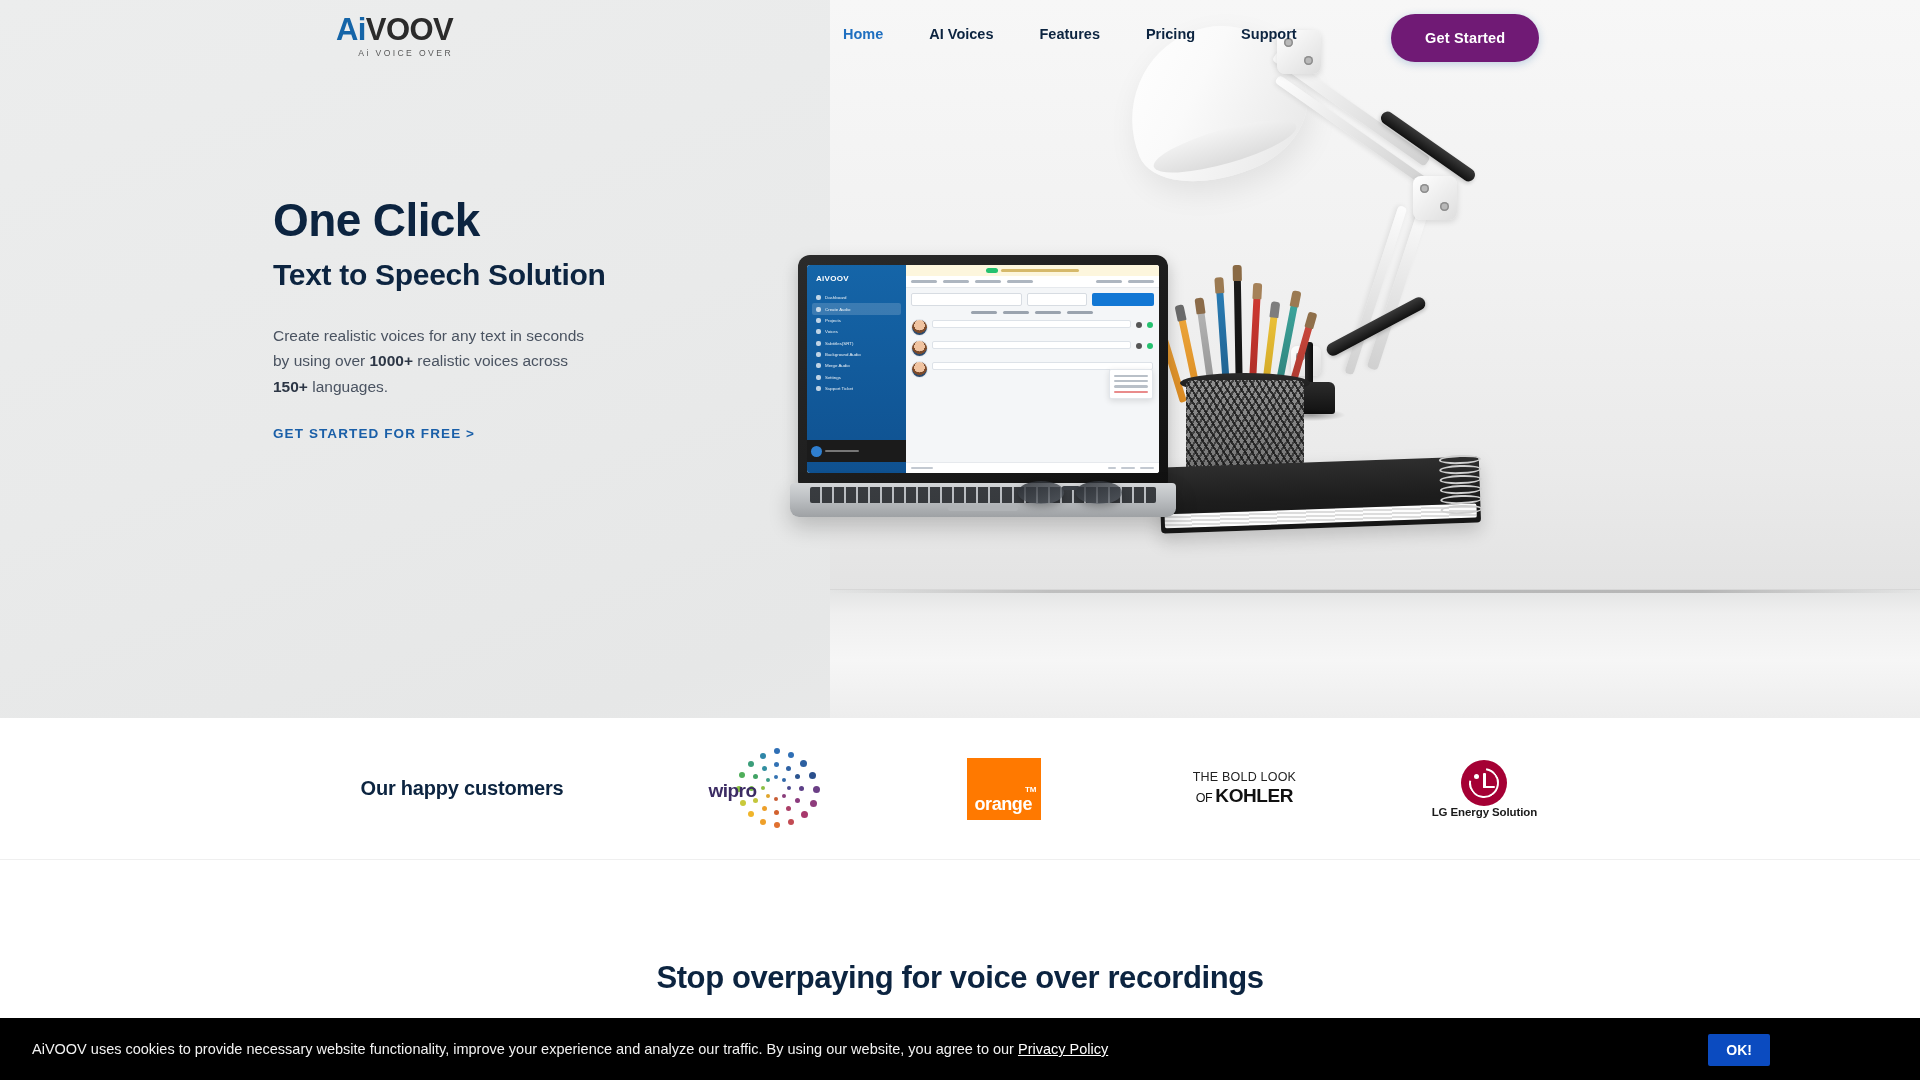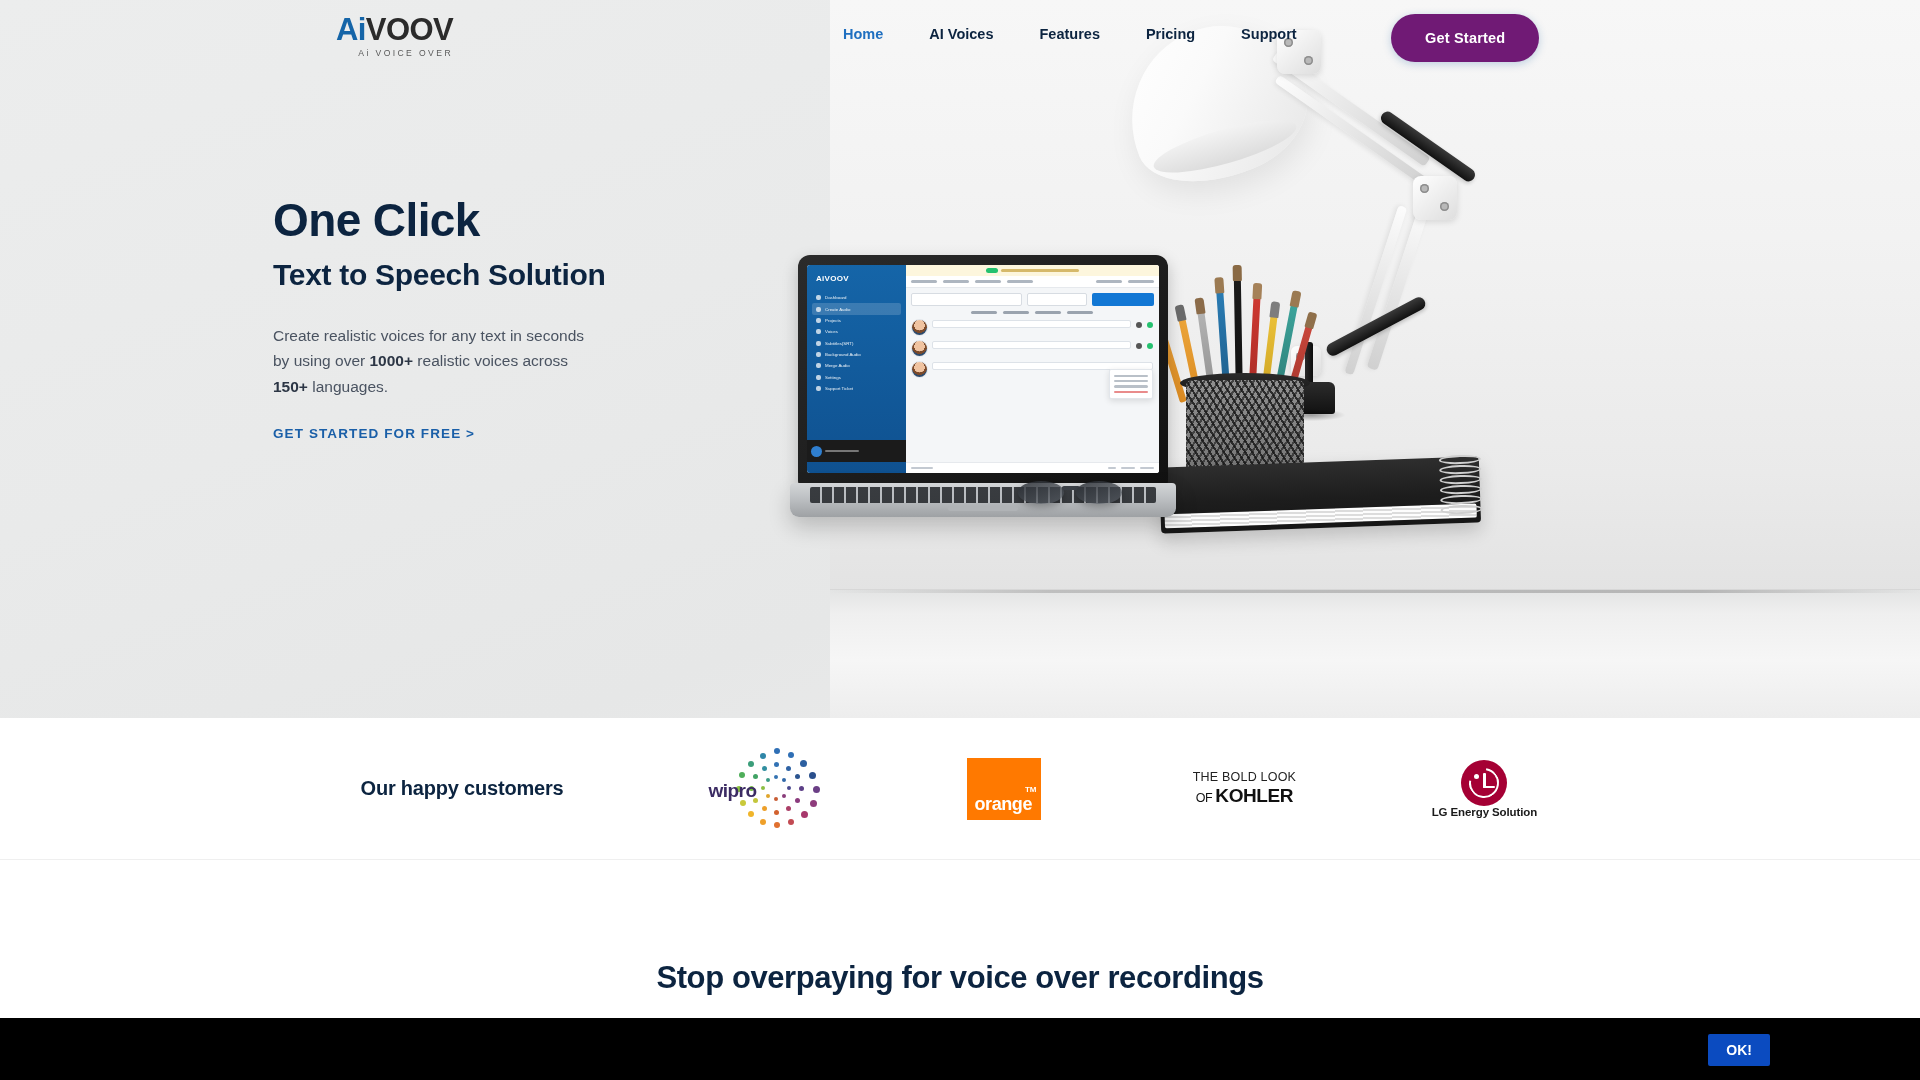--- a/index.html
+++ b/index.html
@@ -611,16 +611,20 @@
         <div class="lgt">LG Energy Solution</div>
       </div>
     </div>
   </section>
 
   <section class="section-head">
     <h2>Stop overpaying for voice over recordings</h2>
   </section>
 
   <div class="cookie">
+    <div class="ctext">
+      <span>AiVOOV uses cookies to provide necessary website functionality, improve your experience and analyze our traffic. By using our website, you agree to our</span>
+      <a href="#">Privacy Policy</a>
+    </div>
     <button class="ok">OK!</button>
   </div>
 
 </div>
 
 </body></html>

